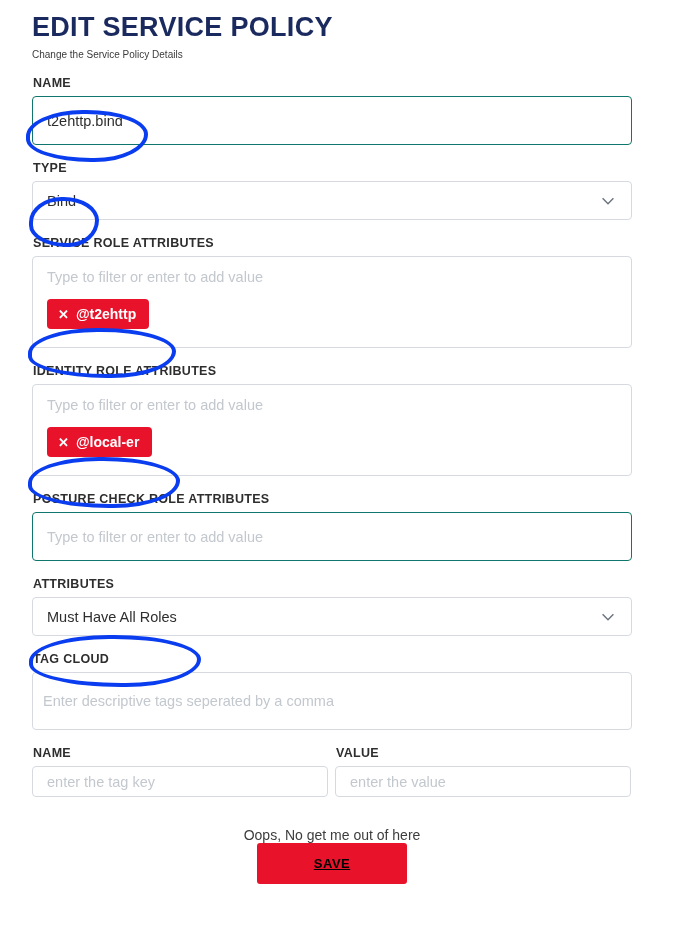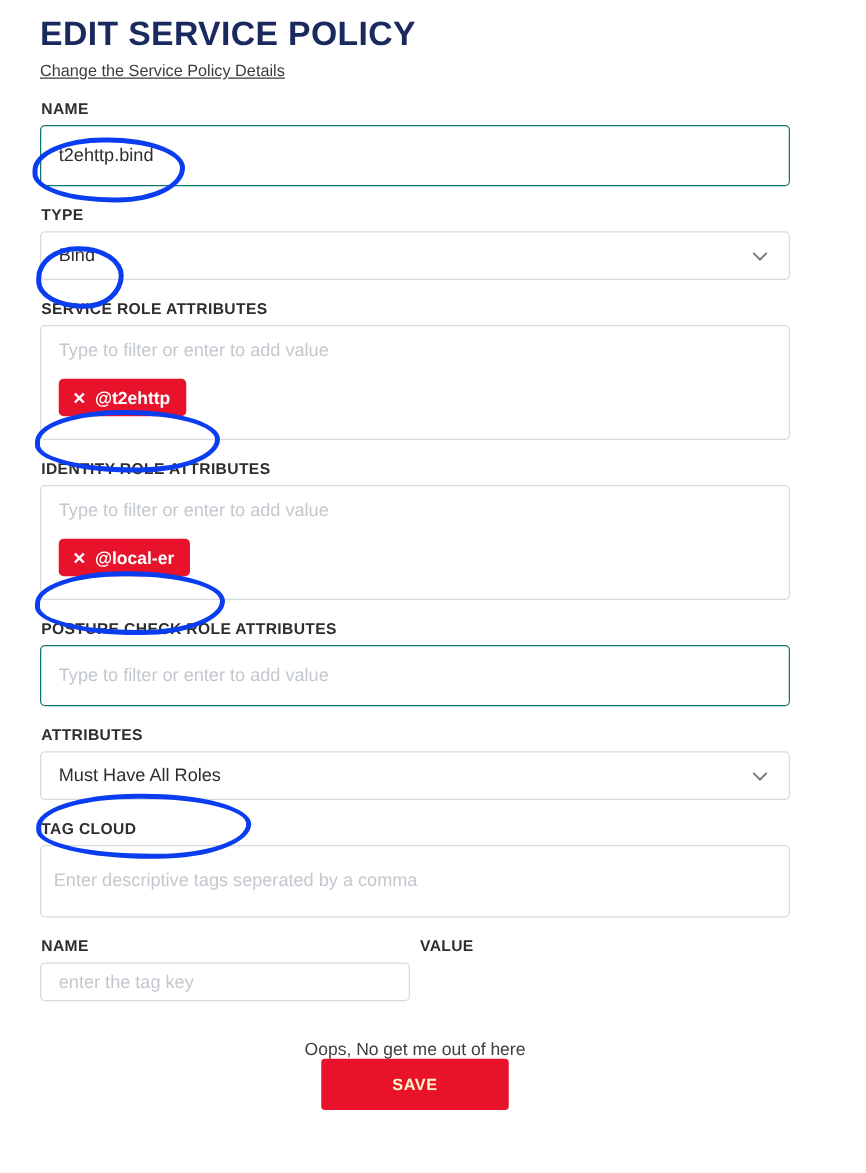--- a/index.html
+++ b/index.html
@@ -20,24 +20,23 @@
   }
   .title {
     font-size: 27px;
     font-weight: bold;
     color: #1b2a5e;
     letter-spacing: 0.3px;
     margin: 12px 0 0 0;
     line-height: 1.15;
   }
   .subtitle {
-    font-size: 13px;
+    font-size: 10px;
     color: #3b3b3b;
     margin: 6px 0 0 0;
-    text-decoration: underline;
   }
   .field-label {
     font-size: 12.5px;
     font-weight: bold;
     color: #2e2e2e;
     letter-spacing: 0.3px;
     margin: 16px 0 6px 1px;
   }
   .input-box {
     position: relative;
@@ -154,30 +153,31 @@
   }
   .cancel-link {
     font-size: 14px;
     color: #3d3d3d;
     text-decoration: none;
   }
   .save-button {
     width: 150px;
     height: 41px;
     background: #e8122b;
-    color: #fef9c3;
+    color: #000000;
     font-size: 13px;
     font-weight: bold;
     letter-spacing: 0.5px;
     border: none;
     border-radius: 3px;
     cursor: pointer;
     display: flex;
     align-items: center;
     justify-content: center;
+    text-decoration: underline;
   }
   
   .annot {
     position: absolute;
     border: 4px solid #0a3cf0;
     border-radius: 48% 52% 45% 55% / 52% 48% 55% 45%;
     pointer-events: none;
     z-index: 20;
   }
 </style>
@@ -244,20 +244,23 @@
 
   <div class="kv-row">
     <div class="kv-col">
       <div class="kv-label">NAME</div>
       <div class="kv-input">
         <span>enter the tag key</span>
       </div>
     </div>
     <div class="kv-col">
       <div class="kv-label">VALUE</div>
+      <div class="kv-input">
+        <span>enter the value</span>
+      </div>
     </div>
   </div>
 
   <div class="footer">
     <a class="cancel-link" href="#">Oops, No get me out of here</a>
     <button class="save-button">SAVE</button>
   </div>
 
   <div class="annot" style="left:26px; top:98px; width:122px; height:52px;"></div>
   <div class="annot" style="left:29px; top:185px; width:70px; height:50px;"></div>

